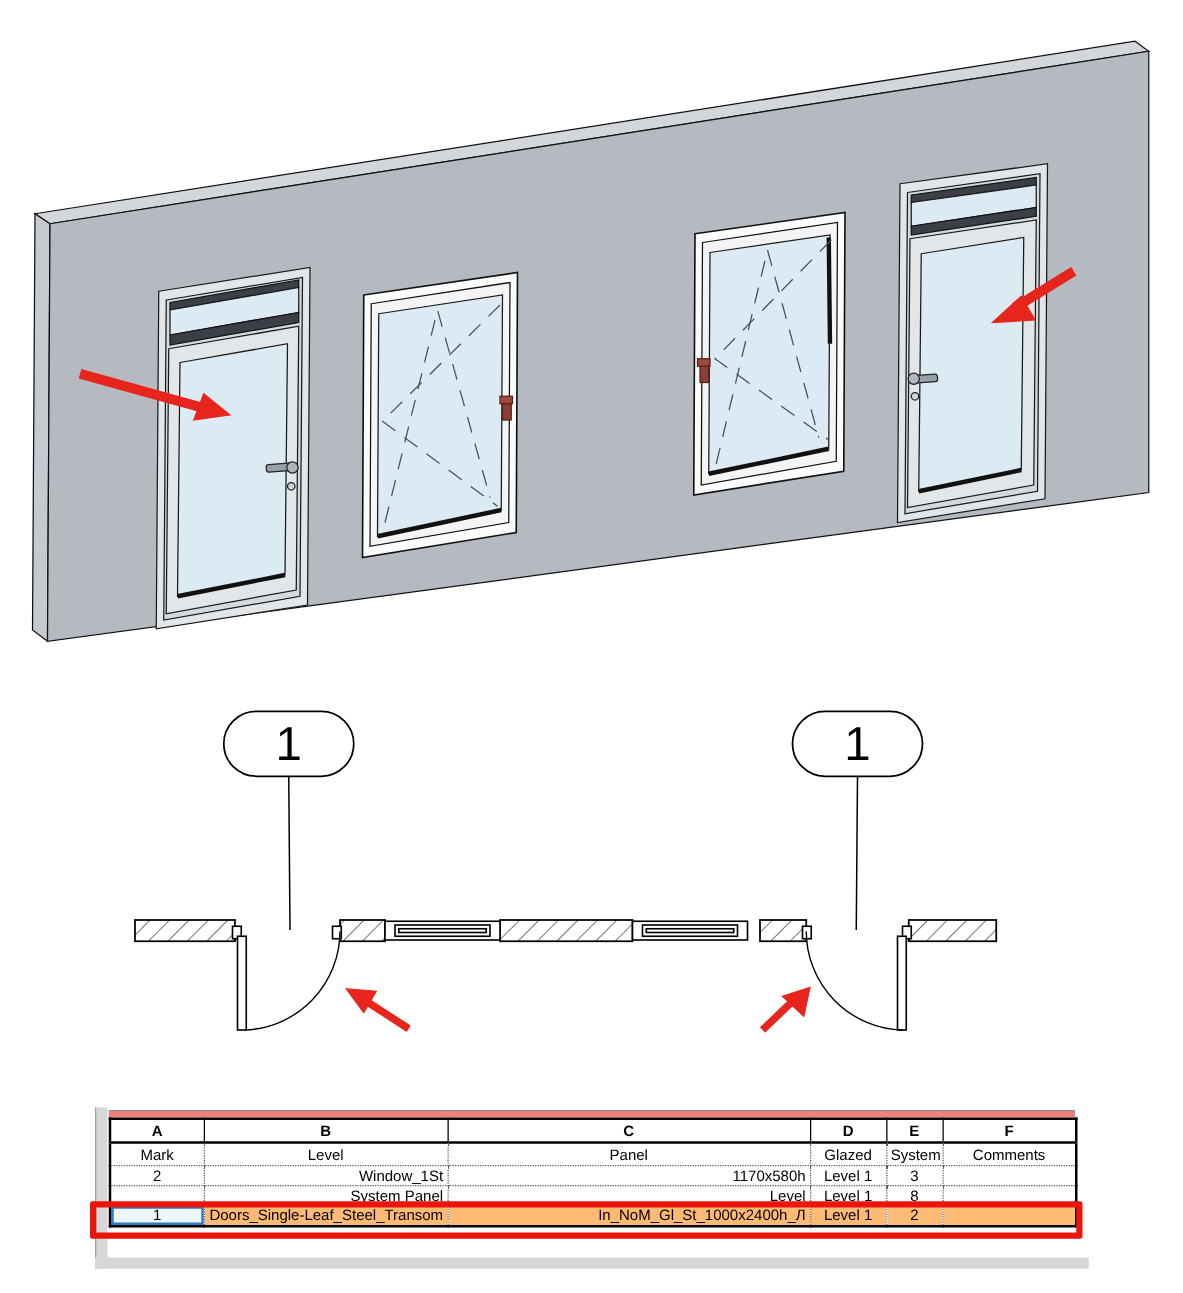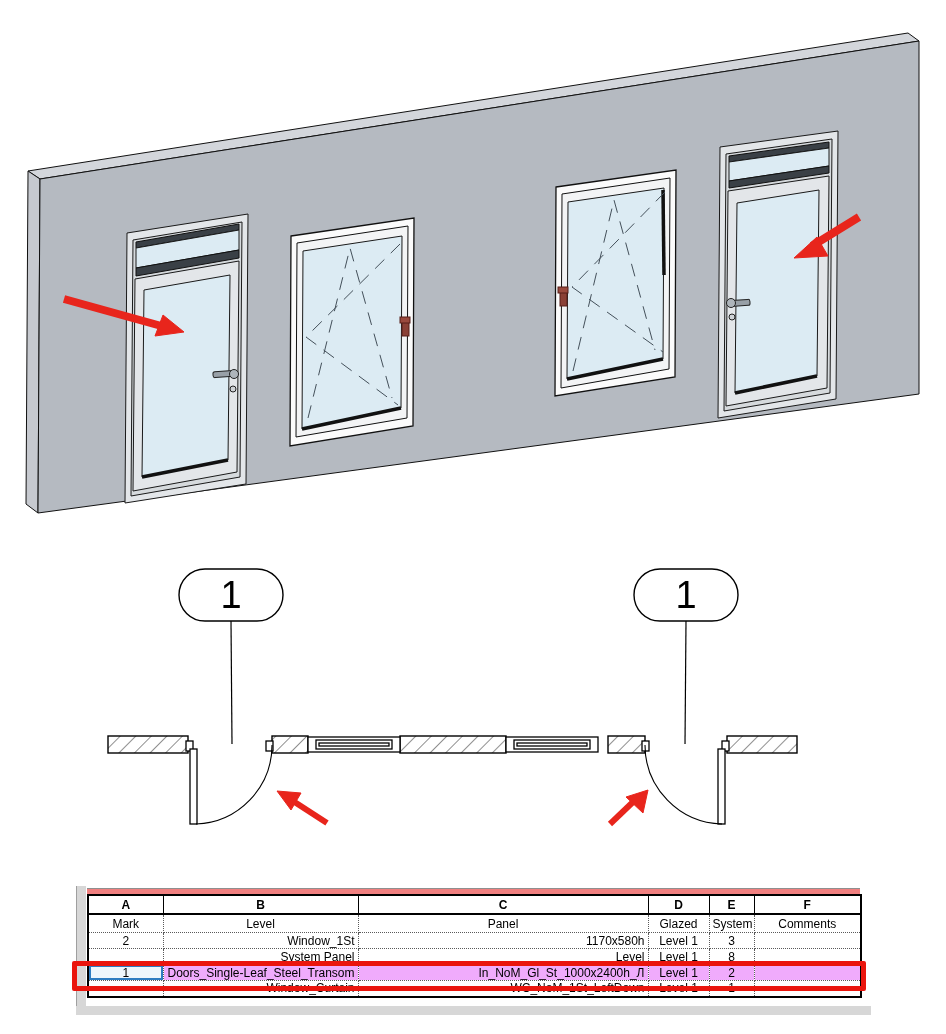--- a/index.html
+++ b/index.html
@@ -24,21 +24,21 @@
                  border:2px solid #000;background:#fff;}
   #schedule td{font-size:12px;line-height:1;padding:0 3px;
                border:1px dotted #5a5a5a;white-space:nowrap;overflow:hidden;
                color:#000;}
   #schedule tr.letters td{border:1px solid #000;border-bottom:2px solid #000;
                font-weight:bold;text-align:center;height:17px;}
   #schedule tr.hdr td{text-align:center;height:17px;}
   #schedule tr.r{height:16px;}
   .c-center{text-align:center;}
   .c-left{text-align:right;}
-  tr.hl td{background:#f0abfc;}
+  tr.hl td{background:#fdba74;}
   td.selcell{box-shadow:inset 0 0 0 2px #2e7cc1;background:#eef6fc !important;}
   #red-box{position:absolute;left:72px;top:961px;width:784px;height:20px;
            border:5px solid #ea150d;border-radius:2px;z-index:5;}
 </style>
 </head>
 <body>
 
 <svg width="946" height="880" viewBox="0 0 946 880">
   <defs>
     <pattern id="hatch" width="11" height="11" patternUnits="userSpaceOnUse" patternTransform="rotate(45)">
@@ -227,24 +227,16 @@
     <td class="c-center"></td>
   </tr>
   <tr class="r hl">
     <td class="c-center selcell">1</td>
     <td class="c-left">Doors_Single-Leaf_Steel_Transom</td>
     <td class="c-left">In_NoM_Gl_St_1000x2400h_Л</td>
     <td class="c-center">Level 1</td>
     <td class="c-center">2</td>
     <td class="c-center"></td>
   </tr>
-  <tr class="r">
-    <td class="c-center"></td>
-    <td class="c-left">Window_Curtain</td>
-    <td class="c-left">WC_NoM_1St_LeftDown</td>
-    <td class="c-center">Level 1</td>
-    <td class="c-center">1</td>
-    <td class="c-center"></td>
-  </tr>
 </tbody>
   </table>
 
 <div id="red-box"></div>
 
 </body></html>

